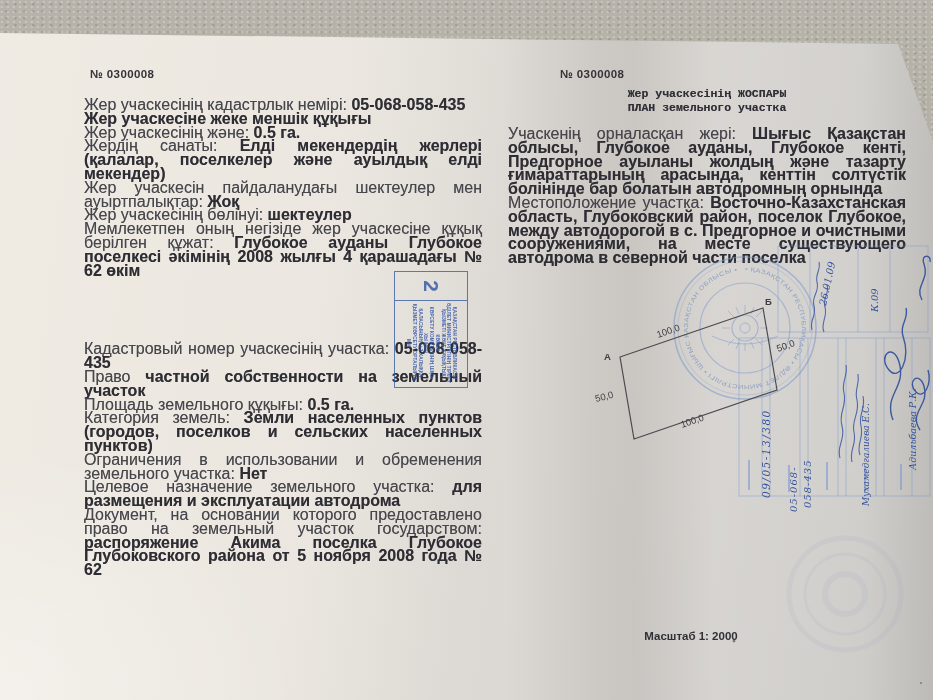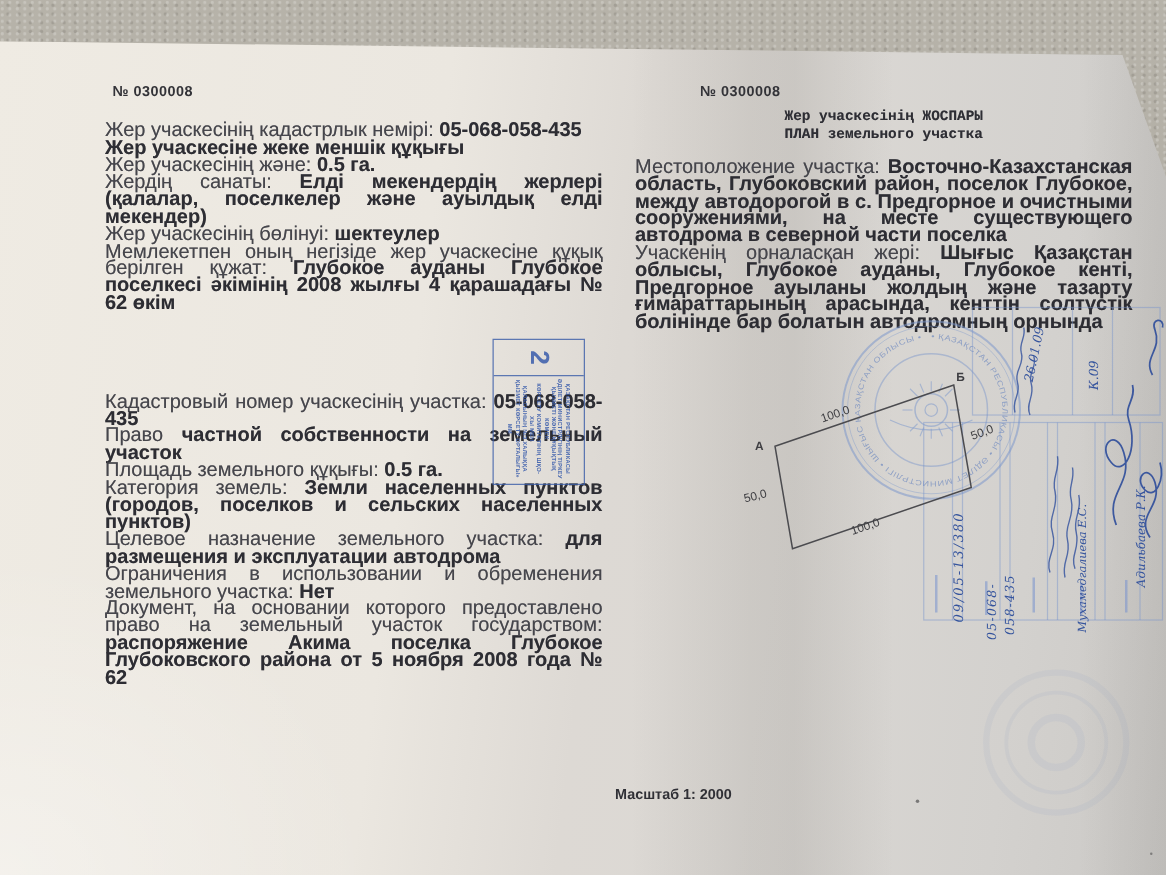--- a/index.html
+++ b/index.html
@@ -38,21 +38,21 @@
   .fields-ru{margin-top:65px;}
 
   .page-right{left:508px;top:52px;width:398px;height:640px;}
   .page-right .docnum{margin:16px 0 0 52px;}
   .titles{margin-top:7px;text-align:center;font-size:11.5px;font-weight:700;
           line-height:14px;color:#2e2e34;text-shadow:0 0 .5px rgba(70,70,78,.55);font-family:Liberation Mono, monospace;}
   .locpars{margin-top:12px;}
   .adjacency{position:absolute;left:7px;top:409px;font-size:9px;color:#4a4a50;}
   .adjacency .adj-head{margin-left:21px;margin-bottom:17px;}
   .adjacency p{line-height:12px;}
-  .scale{position:absolute;left:0;top:578px;width:100%;text-align:left;
+  .scale{position:absolute;left:0;top:578px;width:100%;text-align:center;
          transform:translateX(-16px);font-size:11.5px;font-weight:700;color:#303036;}
 
   
   .stamp2{position:absolute;left:394px;top:271px;width:72px;height:115px;
           border:1.6px solid rgba(58,92,168,.8);color:#4b6cb2;
           filter:blur(.2px);}
   .stamp2-num{height:28px;border-bottom:1.6px solid rgba(58,92,168,.8);
           display:flex;align-items:center;justify-content:center;}
   .stamp2-num span{display:block;font-size:21px;font-weight:700;
           transform:rotate(90deg);color:rgba(62,96,172,.88);}
@@ -79,31 +79,32 @@
     <div class="shade shade-bl"></div>
 
     <section class="pg page-left">
       <p class="docnum">№ 0300008</p>
 
       <div class="fields-kk">
         <p class="field"><span class="lbl">Жер учаскесінің кадастрлык немірі:</span> <b class="val">05-068-058-435</b></p>
         <p class="field"><span class="lbl"></span> <b class="val">Жер учаскесіне жеке меншік құқығы</b></p>
         <p class="field"><span class="lbl">Жер учаскесінің және:</span> <b class="val">0.5 га.</b></p>
         <p class="field"><span class="lbl">Жердің санаты:</span> <b class="val">Елді мекендердің жерлері (қалалар, поселкелер және ауылдық елді мекендер)</b></p>
+        <p class="field"><span class="lbl">Жер учаскесін пайдаланудағы шектеулер мен ауыртпалықтар:</span> <b class="val">Жоқ</b></p>
         <p class="field"><span class="lbl">Жер учаскесінің бөлінуі:</span> <b class="val">шектеулер</b></p>
         <p class="field"><span class="lbl">Мемлекетпен оның негізіде жер учаскесіне құқық берілген құжат:</span> <b class="val">Глубокое ауданы Глубокое поселкесі әкімінің 2008 жылғы 4 қарашадағы № 62 өкім</b></p>
       </div>
 
       <div class="fields-ru">
         <p class="field"><span class="lbl">Кадастровый номер учаскесінің участка:</span> <b class="val">05-068-058-435</b></p>
         <p class="field"><span class="lbl">Право</span> <b class="val">частной собственности на земельный участок</b></p>
         <p class="field"><span class="lbl">Площадь земельного құқығы:</span> <b class="val">0.5 га.</b></p>
         <p class="field"><span class="lbl">Категория земель:</span> <b class="val">Земли населенных пунктов (городов, поселков и сельских населенных пунктов)</b></p>
+        <p class="field"><span class="lbl">Ограничения в использовании и обременения земельного участка:</span> <b class="val">Нет</b></p>
         <p class="field"><span class="lbl">Целевое назначение земельного участка:</span> <b class="val">для размещения и эксплуатации автодрома</b></p>
-        <p class="field"><span class="lbl">Ограничения в использовании и обременения земельного участка:</span> <b class="val">Нет</b></p>
         <p class="field"><span class="lbl">Документ, на основании которого предоставлено право на земельный участок государством:</span> <b class="val">распоряжение Акима поселка Глубокое Глубоковского района от 5 ноября 2008 года № 62</b></p>
       </div>
     </section>
 
     <div class="stamp2">
       <div class="stamp2-num">
           <span>2</span>
         </div>
       <div class="stamp2-body">
         <div class="stamp2-text">
@@ -117,22 +118,22 @@
       </div>
     </div>
 
     <section class="pg page-right">
       <p class="docnum">№ 0300008</p>
       <div class="titles">
         <p>Жер учаскесінің ЖОСПАРЫ</p>
         <p>ПЛАН земельного участка</p>
       </div>
       <div class="locpars">
+        <p class="field"><span class="lbl">Учаскенің орналасқан жері:</span> <b class="val">Шығыс Қазақстан облысы, Глубокое ауданы, Глубокое кенті, Предгорное ауыланы жолдың және тазарту ғимараттарының арасында, кенттін солтүстік болінінде бар болатын автодромның орнында</b></p>
         <p class="field"><span class="lbl">Местоположение участка:</span> <b class="val">Восточно-Казахстанская область, Глубоковский район, поселок Глубокое, между автодорогой в с. Предгорное и очистными сооружениями, на месте существующего автодрома  в северной части поселка</b></p>
-        <p class="field"><span class="lbl">Учаскенің орналасқан жері:</span> <b class="val">Шығыс Қазақстан облысы, Глубокое ауданы, Глубокое кенті, Предгорное ауыланы жолдың және тазарту ғимараттарының арасында, кенттін солтүстік болінінде бар болатын автодромның орнында</b></p>
       </div>
       <p class="scale">Масштаб 1: 2000</p>
     </section>
 
     <svg class="overlay" viewBox="0 0 933 700">
       <defs>
         <filter id="soft">
             <feGaussianBlur stdDeviation="0.35"></feGaussianBlur>
           </filter>
         <path id="sealTextPath" d="M745,271 a57,57 0 1,1 -0.05,0 z" fill="none"></path>

